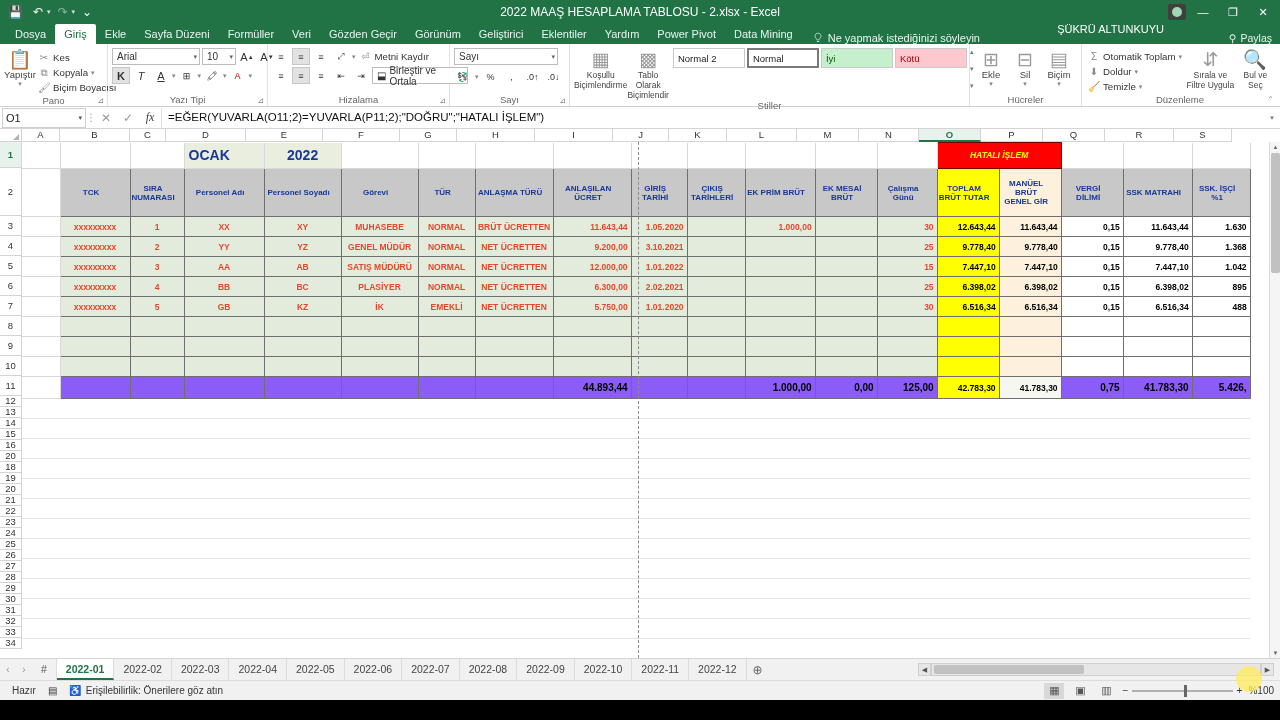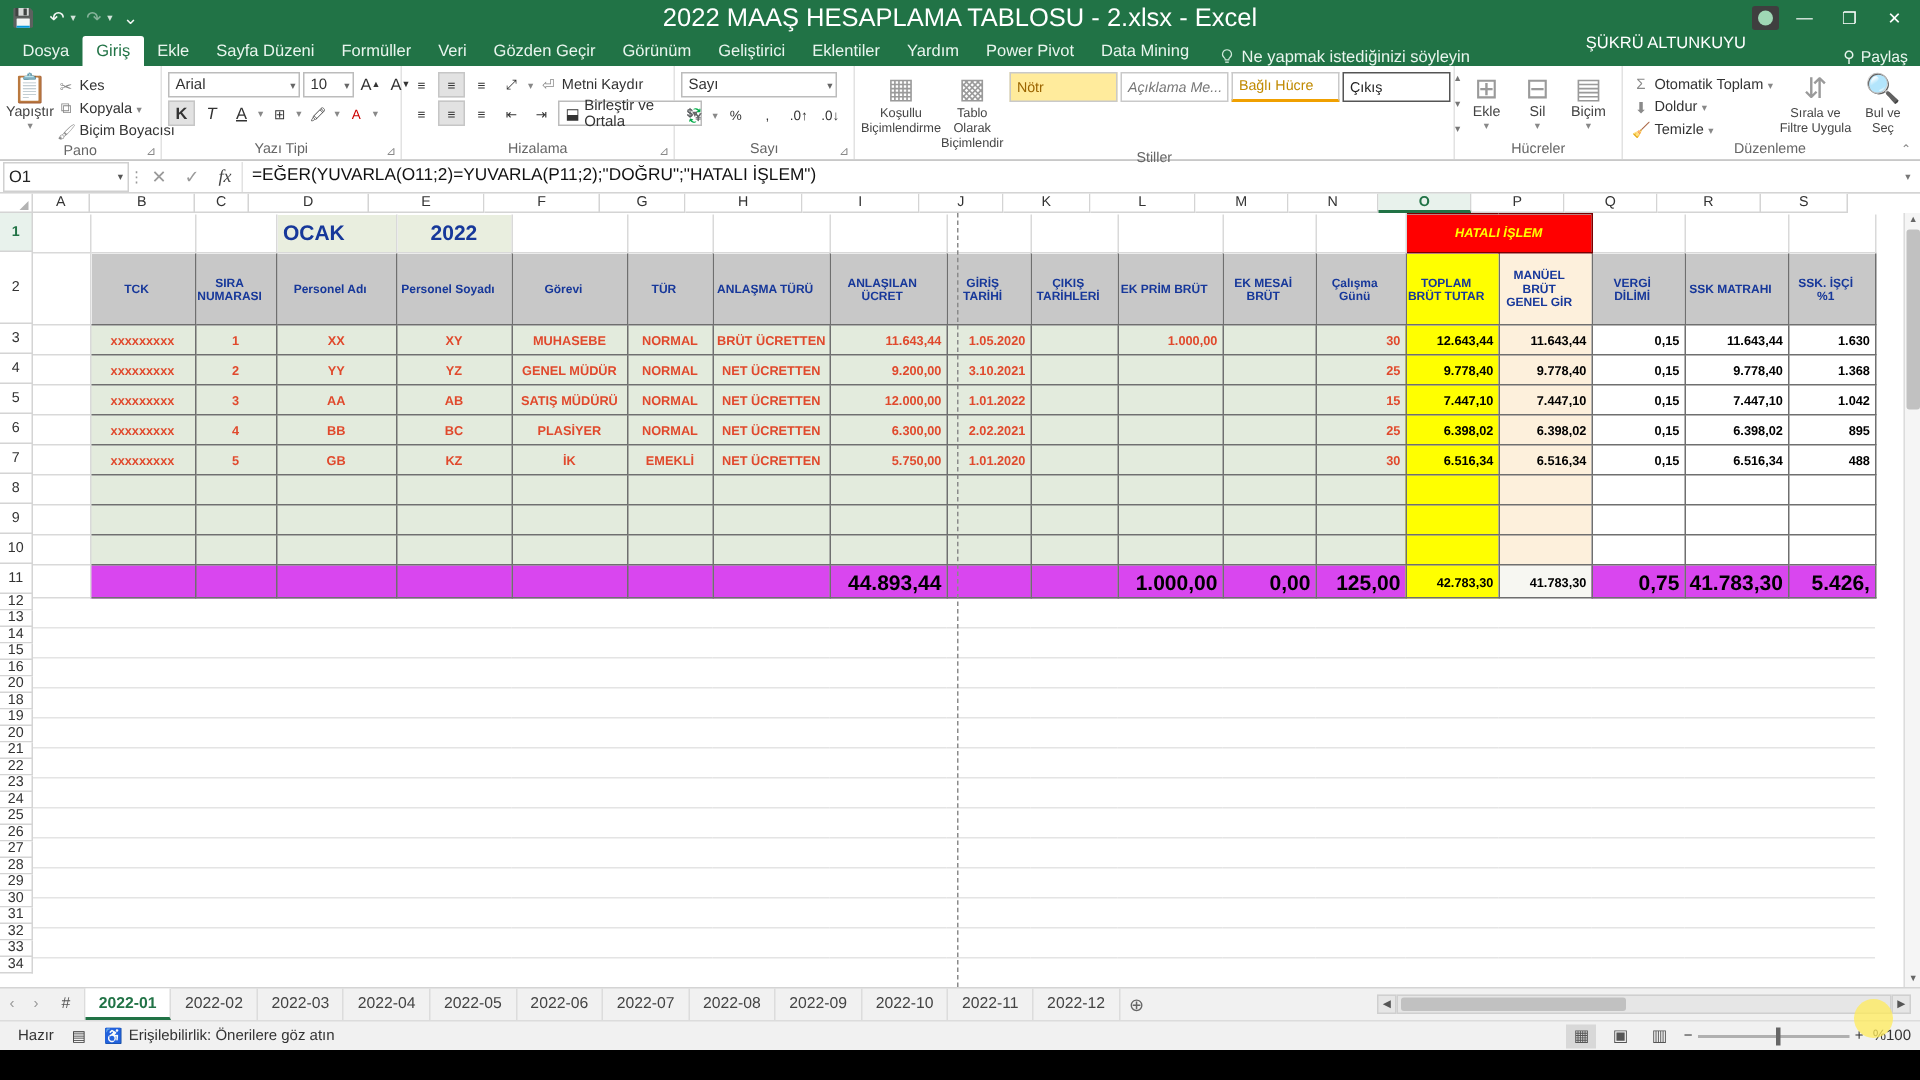--- a/index.html
+++ b/index.html
@@ -5,21 +5,21 @@
   * { box-sizing: border-box; margin:0; padding:0; }
   html,body { width:1280px; height:720px; overflow:hidden; background:#000; }
   body { font-family:"Liberation Sans", sans-serif; font-size:11px; color:#222; }
 
   
   #titlebar { height:24px; background:#217346; color:#fff; display:flex; align-items:center; position:relative; }
   .qat { display:flex; align-items:center; gap:2px; padding-left:6px; }
   .qat-btn { width:20px; height:20px; display:flex; align-items:center; justify-content:center; color:#fff; font-size:12px; opacity:.95; }
   .qat-btn.dim { opacity:.45; }
   .qat-caret { font-size:7px; opacity:.8; margin-left:-3px; }
-  #doctitle { position:absolute; left:0; right:0; text-align:center; font-size:17px; color:#fff; pointer-events:none; }
+  #doctitle { position:absolute; left:0; right:0; text-align:center; font-size:12px; color:#fff; pointer-events:none; }
   #title-right { margin-left:auto; display:flex; align-items:center; gap:4px; padding-right:4px; z-index:2; }
   #username { font-size:11px; color:#fff;margin-top:34px; }
   .usericon { width:18px; height:16px; background:#3f3f3f; border-radius:2px; display:inline-block; position:relative; }
   .usericon:after{ content:""; position:absolute; left:4px; top:3px; width:10px;height:10px;border-radius:50%;background:#9fd8b5;}
   .wbtn { width:26px; height:22px; display:flex;align-items:center;justify-content:center;color:#fff;font-size:11px;}
 
   
   #tabs { height:20px; background:#217346; display:flex; align-items:flex-end; padding-left:6px; font-size:11px; }
   .tab { padding:2px 9px 3px; color:#e9f5ee; height:20px; line-height:16px; white-space:nowrap; }
   .tab.active { background:#fff; color:#217346; border-radius:2px 2px 0 0; }
@@ -74,21 +74,21 @@
   #cells { position:relative; }
   .cell { border-right:1px solid #d9d9d9; border-bottom:1px solid #d9d9d9; height:20px; overflow:hidden; white-space:nowrap; font-size:9.5px; padding:0 1px; line-height:19px;}
 
   
   .hdr-cell { background:#c8c8c8; color:#17389a; font-weight:bold; font-size:8px; text-align:center; line-height:9px; border:1px solid #6f6f6f; position:relative; vertical-align:middle; padding:1px 9px 1px 1px;}
   .data-cell { background:#e3ebdd; color:#e0492c; font-weight:bold; font-size:8.5px; border:1px solid #6f6f6f; text-align:center; }
   .data-cell.r { text-align:right; padding-right:3px; }
   .yellow-cell { background:#ffff00; color:#000; font-weight:bold; font-size:8.5px; border:1px solid #6f6f6f; text-align:right; padding-right:3px;}
   .cream-cell { background:#fdf0dc; color:#000; font-weight:bold; font-size:8.5px; border:1px solid #6f6f6f; text-align:right; padding-right:3px;}
   .white-cell { background:#fff; color:#000; font-weight:bold; font-size:8.5px; border:1px solid #6f6f6f; text-align:right; padding-right:3px;}
-  .tot-cell { background:#d946ef; color:#000; font-weight:bold; font-size:14px; border:1px solid #6f6f6f; text-align:right; padding-right:3px;}
+  .tot-cell { background:#8b5cf6; color:#000; font-weight:bold; font-size:10px; border:1px solid #6f6f6f; text-align:right; padding-right:3px;}
   .tot-yellow { background:#ffff00; color:#000; font-weight:bold; font-size:8.5px; border:1px solid #6f6f6f; text-align:right; padding-right:3px;}
   .tot-white { background:#f7f7f2; color:#000; font-weight:bold; font-size:8.5px; border:1px solid #6f6f6f; text-align:right; padding-right:3px;}
   .blank-cell { background:#e3ebdd; border:1px solid #6f6f6f;}
   .title-cell { background:#e9eedf; color:#17389a; font-weight:bold; font-size:14px; }
   .err-cell { background:#ff0000; color:#ffff00; font-weight:bold; font-style:italic; font-size:8.5px; text-align:center; border:1px solid #7a0000;}
 
   #msgbox { position:absolute; background:#e3ebdd; color:#111; font-weight:bold; font-size:9.5px; text-align:center; line-height:14px; display:flex; align-items:center; justify-content:center; padding:4px;}
 
   
   #sheetbar { height:22px; background:#f1f1f1; border-top:1px solid #d4d4d4; display:flex; align-items:center; }
@@ -288,24 +288,24 @@
       <div class="bigbtn" style="width:58px">
         <span class="gl">▦</span>
         <span class="cap" style="font-size:8.5px">Koşullu Biçimlendirme</span>
       </div>
       <div class="bigbtn" style="width:58px">
         <span class="gl">▩</span>
         <span class="cap" style="font-size:8.5px">Tablo Olarak Biçimlendir</span>
       </div>
       <div style="display:flex;flex-direction:column;gap:2px;padding-left:4px">
         <div style="display:flex;gap:2px">
-          <div class="stylebox" style="background:#ffeb9c;color:#9c6500">Nötr</div>
-          <div class="stylebox" style="font-style:italic;color:#777">Açıklama Me...</div>
-          <div class="stylebox" style="color:#c08a00;border-bottom:2px solid #f0a000">Bağlı Hücre</div>
-          <div class="stylebox" style="border:1px solid #555">Çıkış</div>
+          <div class="stylebox">Normal 2</div>
+          <div class="stylebox sel">Normal</div>
+          <div class="stylebox" style="background:#c6efce;color:#006100">İyi</div>
+          <div class="stylebox" style="background:#ffc7ce;color:#9c0006">Kötü</div>
         </div>
       </div>
       <div style="display:flex;flex-direction:column;justify-content:space-between;height:42px;margin-left:3px">
         <span style="font-size:7px;color:#777">▴</span>
         <span style="font-size:7px;color:#777">▾</span>
         <span style="font-size:7px;color:#777">▾</span>
       </div>
     </div>
     <div class="group-title">Stiller</div>
   </div>

